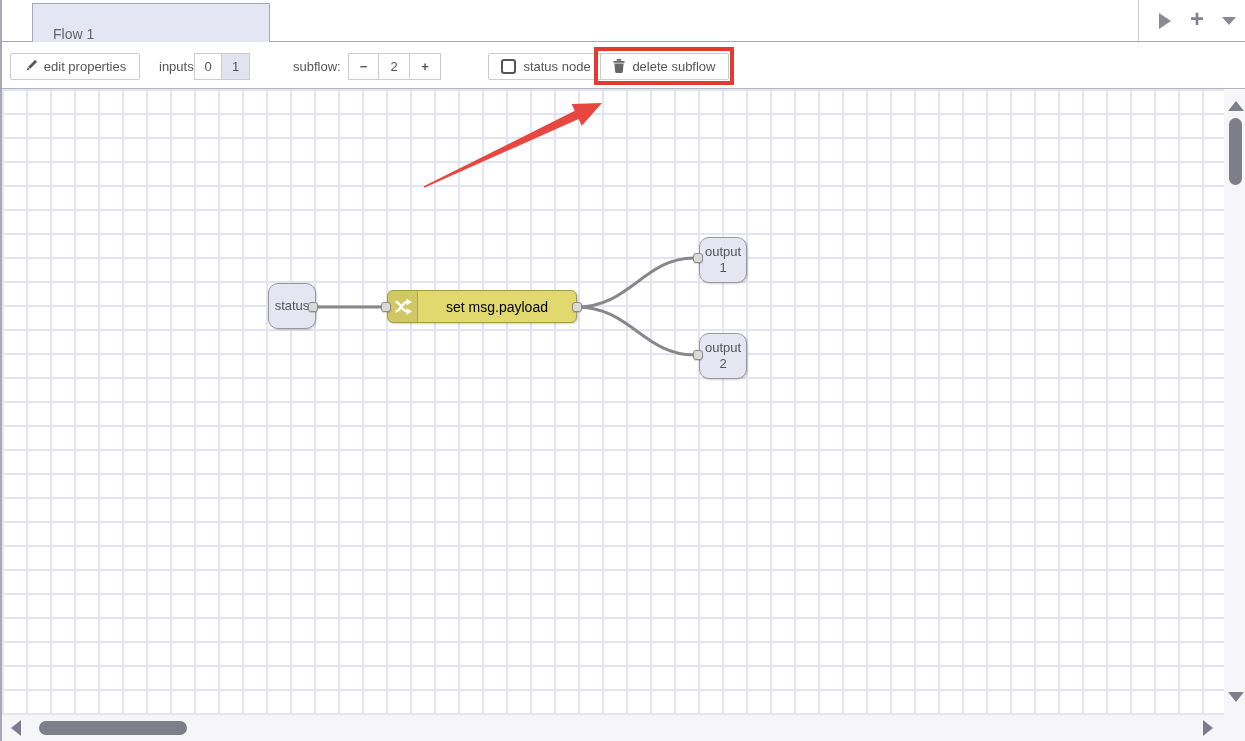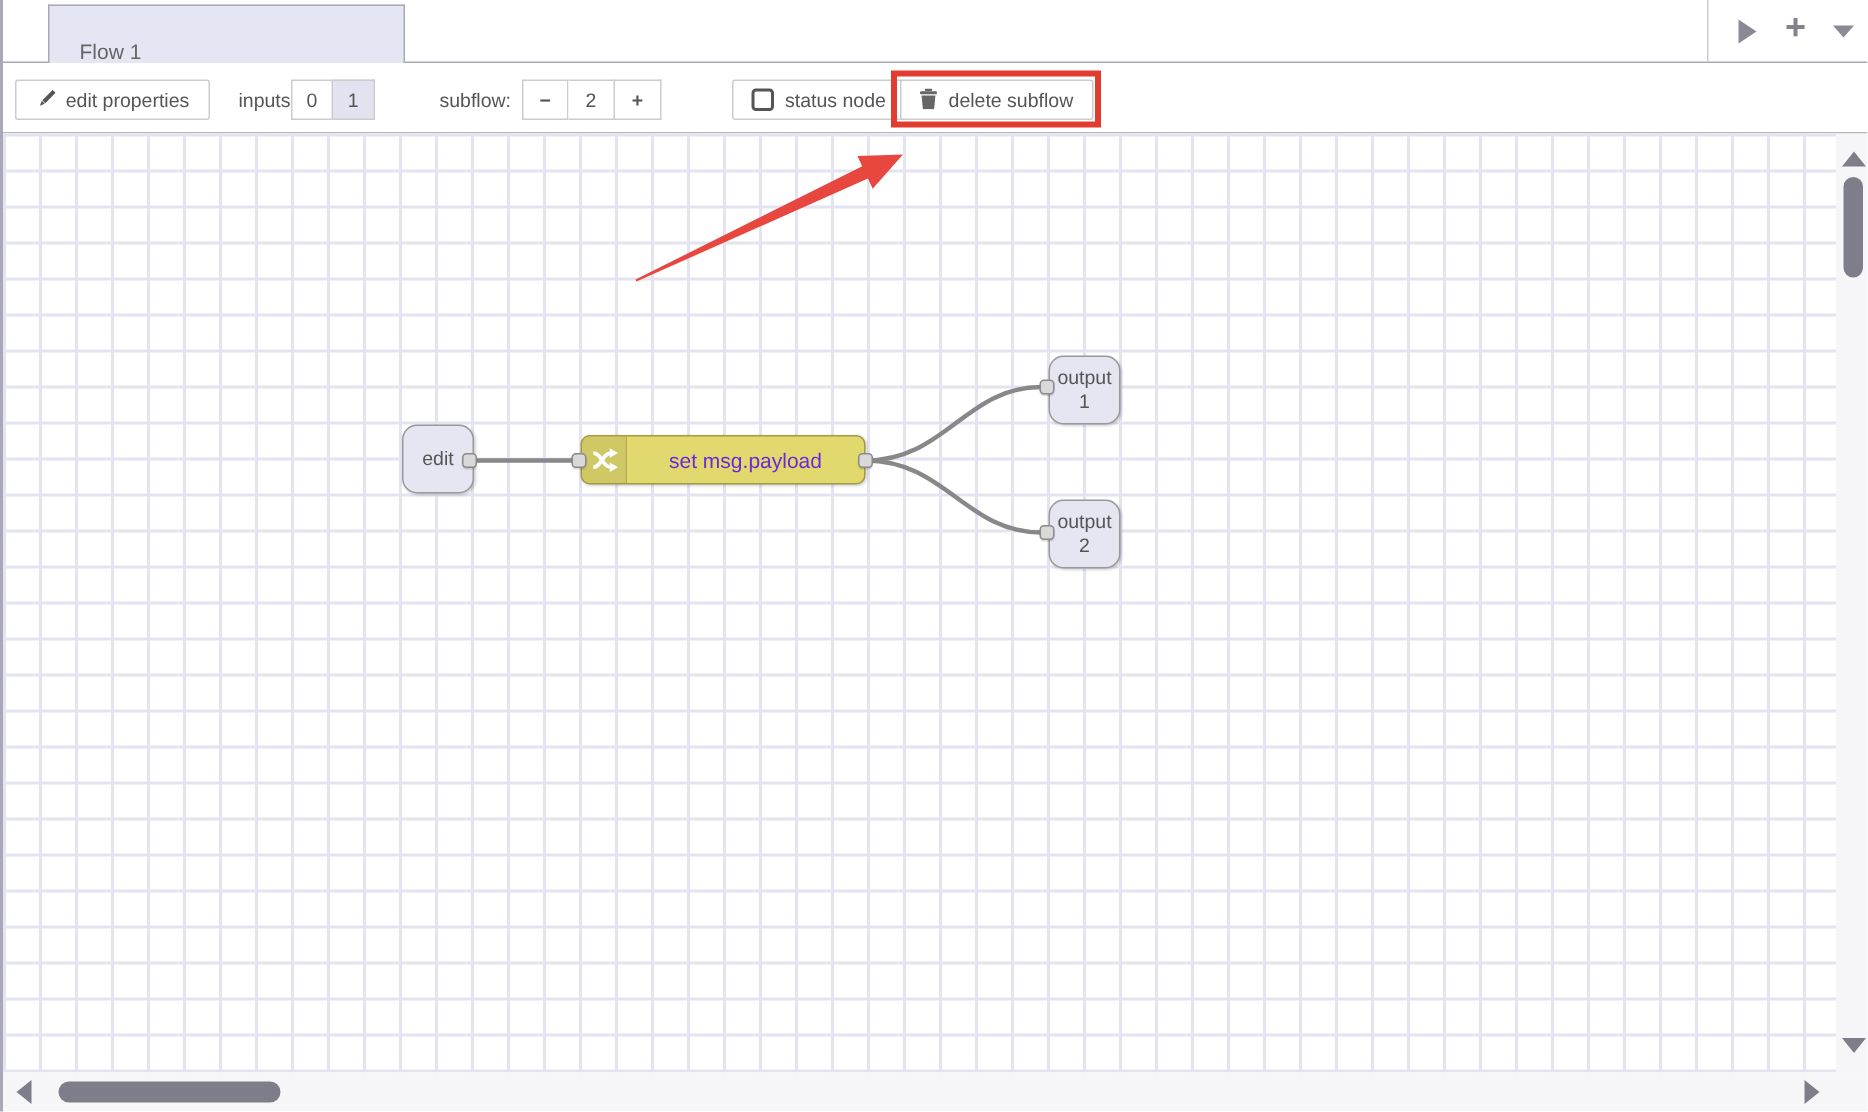--- a/index.html
+++ b/index.html
@@ -96,21 +96,21 @@
     background:#e2d96e; border-color:#a39a42; border-radius:6px;
     justify-content:flex-start;
   }
   .node-change .icon-section {
     width:30px; height:100%; background:rgba(0,0,0,0.08);
     border-right:1px solid rgba(0,0,0,0.15);
     border-radius:5px 0 0 5px;
     display:flex; align-items:center; justify-content:center;
   }
   .node-change .node-label {
-    flex:1; text-align:center; font-size:14px; color:#6d28d9;
+    flex:1; text-align:center; font-size:14px; color:#000000;
   }
   .port {
     position:absolute; width:10px; height:10px; background:#d9d9d9;
     border:1px solid #8a8a8a; border-radius:3px; cursor:crosshair;
     box-shadow:0 1px 1px rgba(0,0,0,0.15);
   }
 
   
   .vscroll {
     position:absolute; left:1222px; top:89px; width:23px; height:626px;
@@ -205,21 +205,21 @@
     <svg class="layer" width="1222" height="626">
 
       <path d="M311,218 L380,218" stroke="#888888" stroke-width="3" fill="none" stroke-linecap="round"></path>
       <path d="M575,218 C628,218 642,169 692,169" stroke="#888888" stroke-width="3" fill="none" stroke-linecap="round"></path>
       <path d="M575,218 C628,218 642,266 692,266" stroke="#888888" stroke-width="3" fill="none" stroke-linecap="round"></path>
 
       <polygon points="421.7,97.3 572.8,21.8 569.6,15.0 600,14 579.8,36.8 576.6,30.0 422.3,98.7" fill="#e8473f"></polygon>
     </svg>
 
     <div class="node node-io" style="left:266px; top:194px;">
-      <span>edit</span>
+      <span>status</span>
     </div>
 
     <div class="node node-change">
       <span class="icon-section">
         <svg width="20" height="20" viewBox="0 0 20 20">
           <g stroke="#fff" stroke-width="2.4" fill="none">
             <path d="M2.5,14.5 C8,14.5 8.5,5 14.5,5"></path>
             <path d="M2.5,5 C8,5 8.5,14.5 14.5,14.5"></path>
           </g>
           <polygon points="13.5,1.8 19,5 13.5,8.2" fill="#fff"></polygon>

